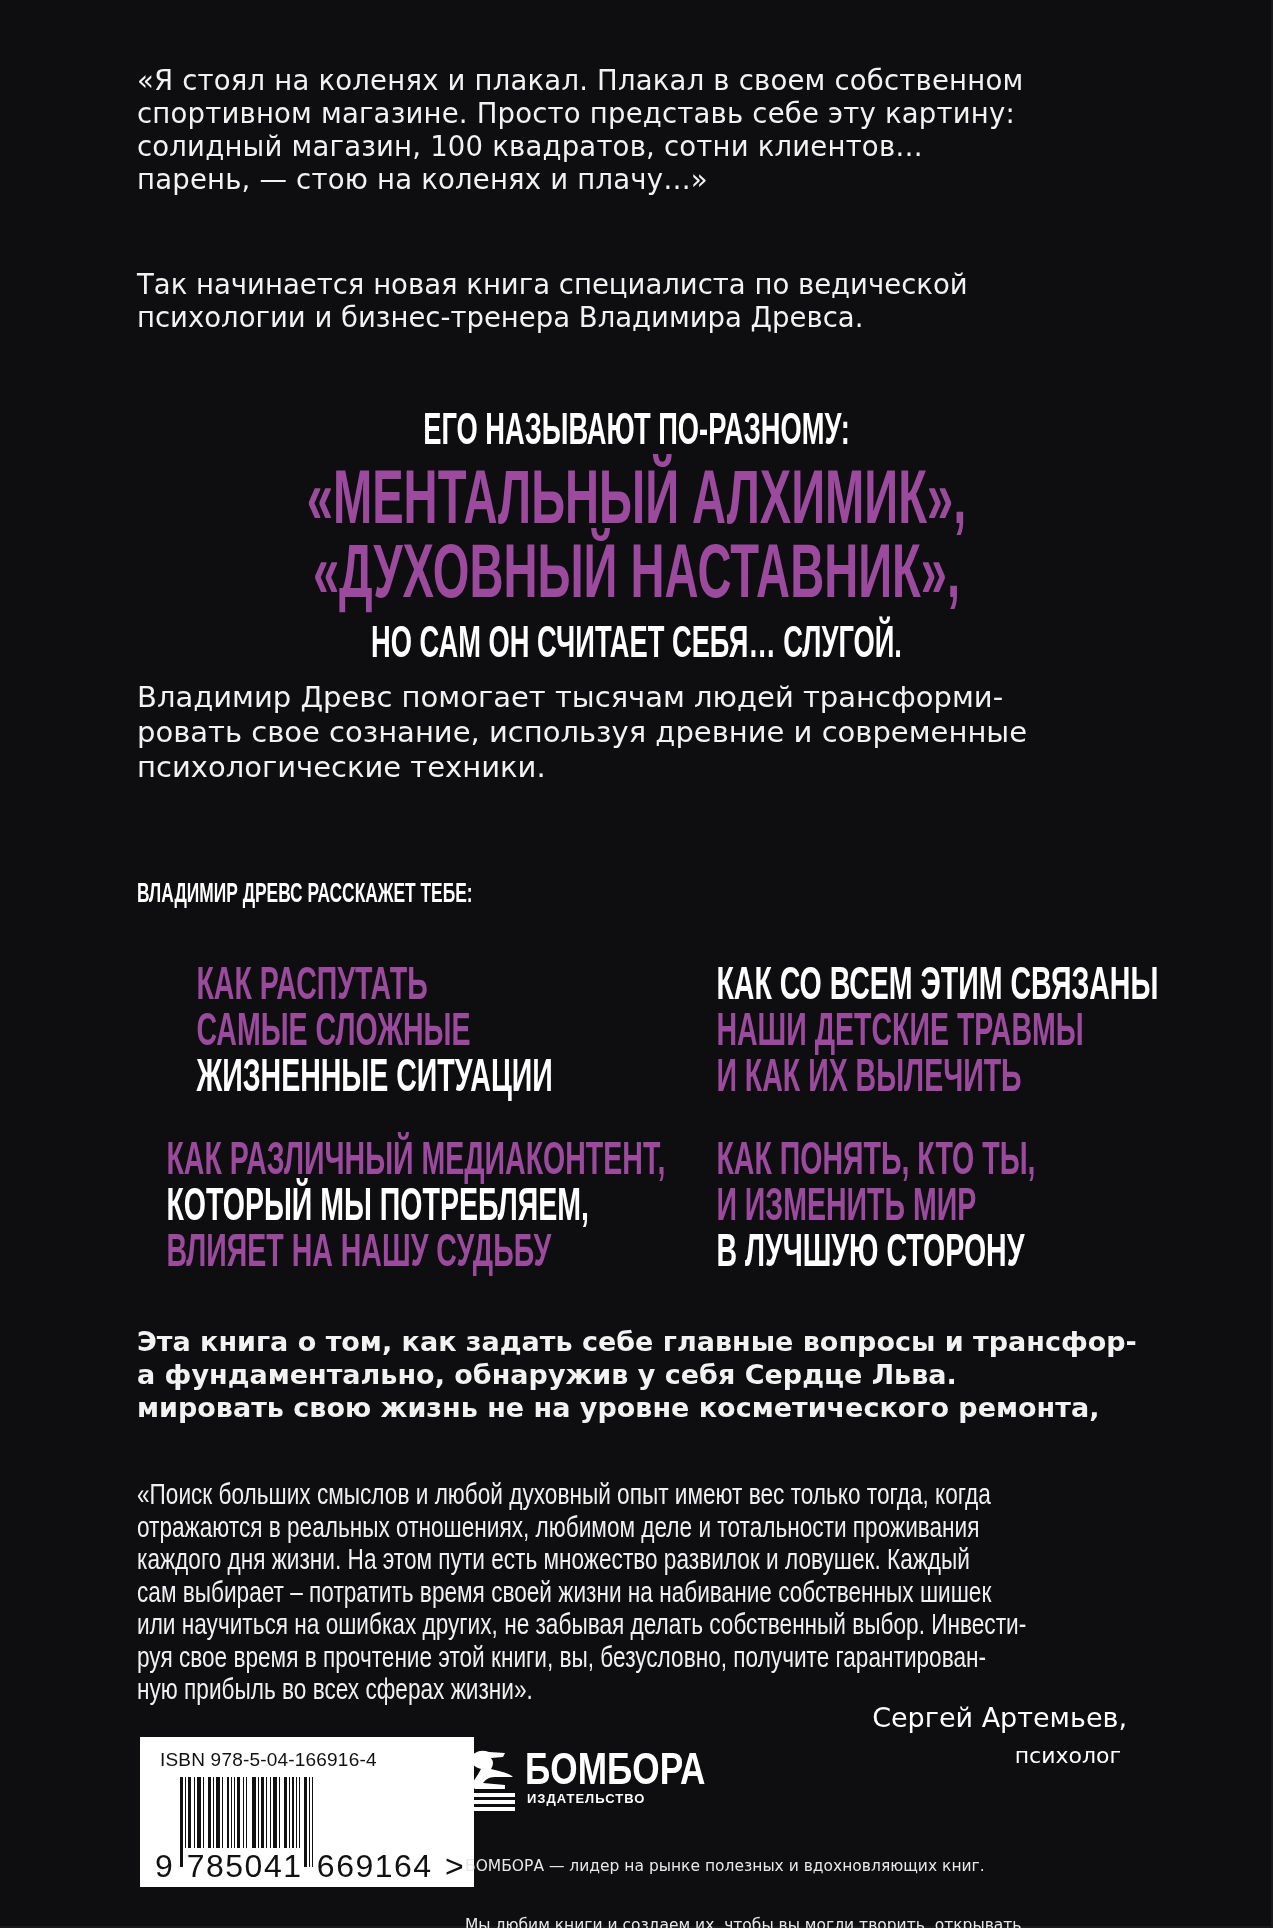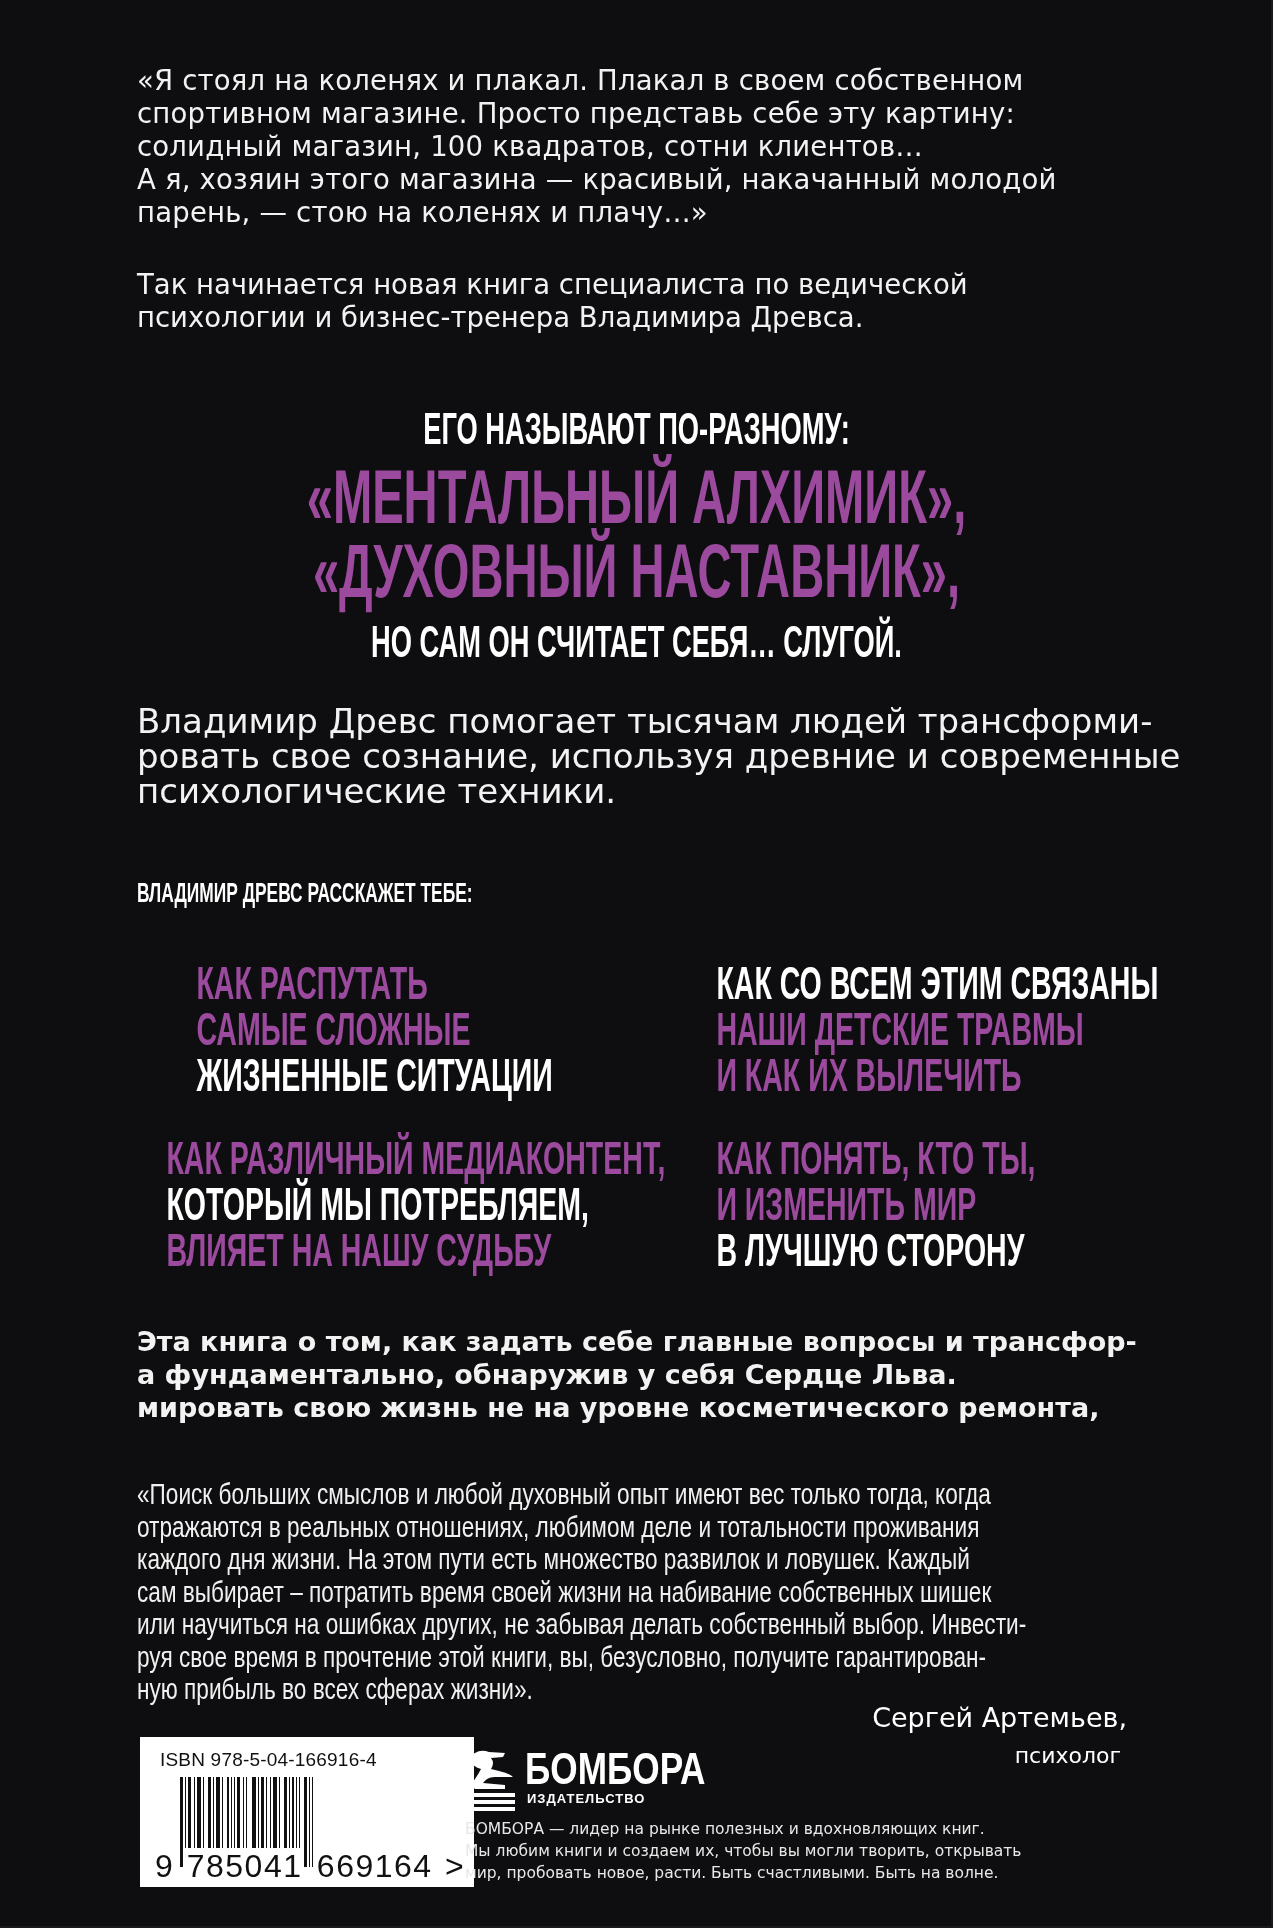--- a/index.html
+++ b/index.html
@@ -25,21 +25,21 @@
     font-family: "Liberation Sans", sans-serif; font-weight: bold;
     transform: scaleX(0.62); transform-origin: center top; white-space: nowrap;
   }
   .headline { left: 0; width: 1273px; text-align: center; }
   .h-white { color: #ffffff; }
   .h-purple { color: #9b4a9e; }
   .hl1 { top: 404px; font-size: 44px; line-height: 50px; }
   .hl2 { top: 458px; font-size: 76px; line-height: 78px; }
   .hl3 { top: 532px; font-size: 76px; line-height: 78px; }
   .hl4 { top: 617px; font-size: 44px; line-height: 50px; }
-  .body2 { left: 137px; top: 704px; font-size: 34px; line-height: 35px; color: #f2f2f2; }
+  .body2 { left: 137px; top: 680px; font-size: 29px; line-height: 35px; color: #f2f2f2; }
   .body2 div { white-space: nowrap; }
   .tells {
     left: 137px; top: 876px; font-size: 28px; line-height: 34px;
     transform-origin: left top;
   }
   .col { width: 560px; text-align: left; font-size: 46px; line-height: 46px; }
   .col div { white-space: nowrap; }
   .c1 { left: 90px; top: 960px; }
   .c2 { left: 610px; top: 960px; }
   .c3 { left: 60px; top: 1135px; }
@@ -66,32 +66,31 @@
   .logo { left: 465px; top: 1745px; width: 240px; height: 70px; }
   .logo-word {
     position: absolute; left: 60px; top: 0; font-family: "Liberation Sans", sans-serif; font-weight: bold;
     font-size: 44px; line-height: 48px; transform: scaleX(0.8); transform-origin: left top;
   }
   .logo-sub {
     position: absolute; left: 62px; top: 46px; font-family: "Liberation Sans", sans-serif; font-weight: bold;
     font-size: 13px; letter-spacing: 1px;
   }
   .pub { left: 465px; top: 1818px; font-size: 15.5px; line-height: 22px; color: #e8e8e8; }
-  .pub div { white-space: nowrap; }
+  .pub div { white-space: nowrap; margin-top: 37px; }
 </style>
 </head>
 <body>
 
 <div class="cover">
 
   <div class="abs intro">
     <div>«Я стоял на коленях и плакал. Плакал в своем собственном</div>
     <div>спортивном магазине. Просто представь себе эту картину:</div>
     <div>солидный магазин, 100 квадратов, сотни клиентов…</div>
-    <div>А я, хозяин этого магазина — красивый, накачанный молодой</div>
     <div>парень, — стою на коленях и плачу…»</div>
   </div>
 
   <div class="abs lead">
     <div>Так начинается новая книга специалиста по ведической</div>
     <div>психологии и бизнес-тренера Владимира Древса.</div>
   </div>
 
   <div class="abs headline hl1">
     <div class="cond h-white">ЕГО НАЗЫВАЮТ ПО-РАЗНОМУ:</div>

